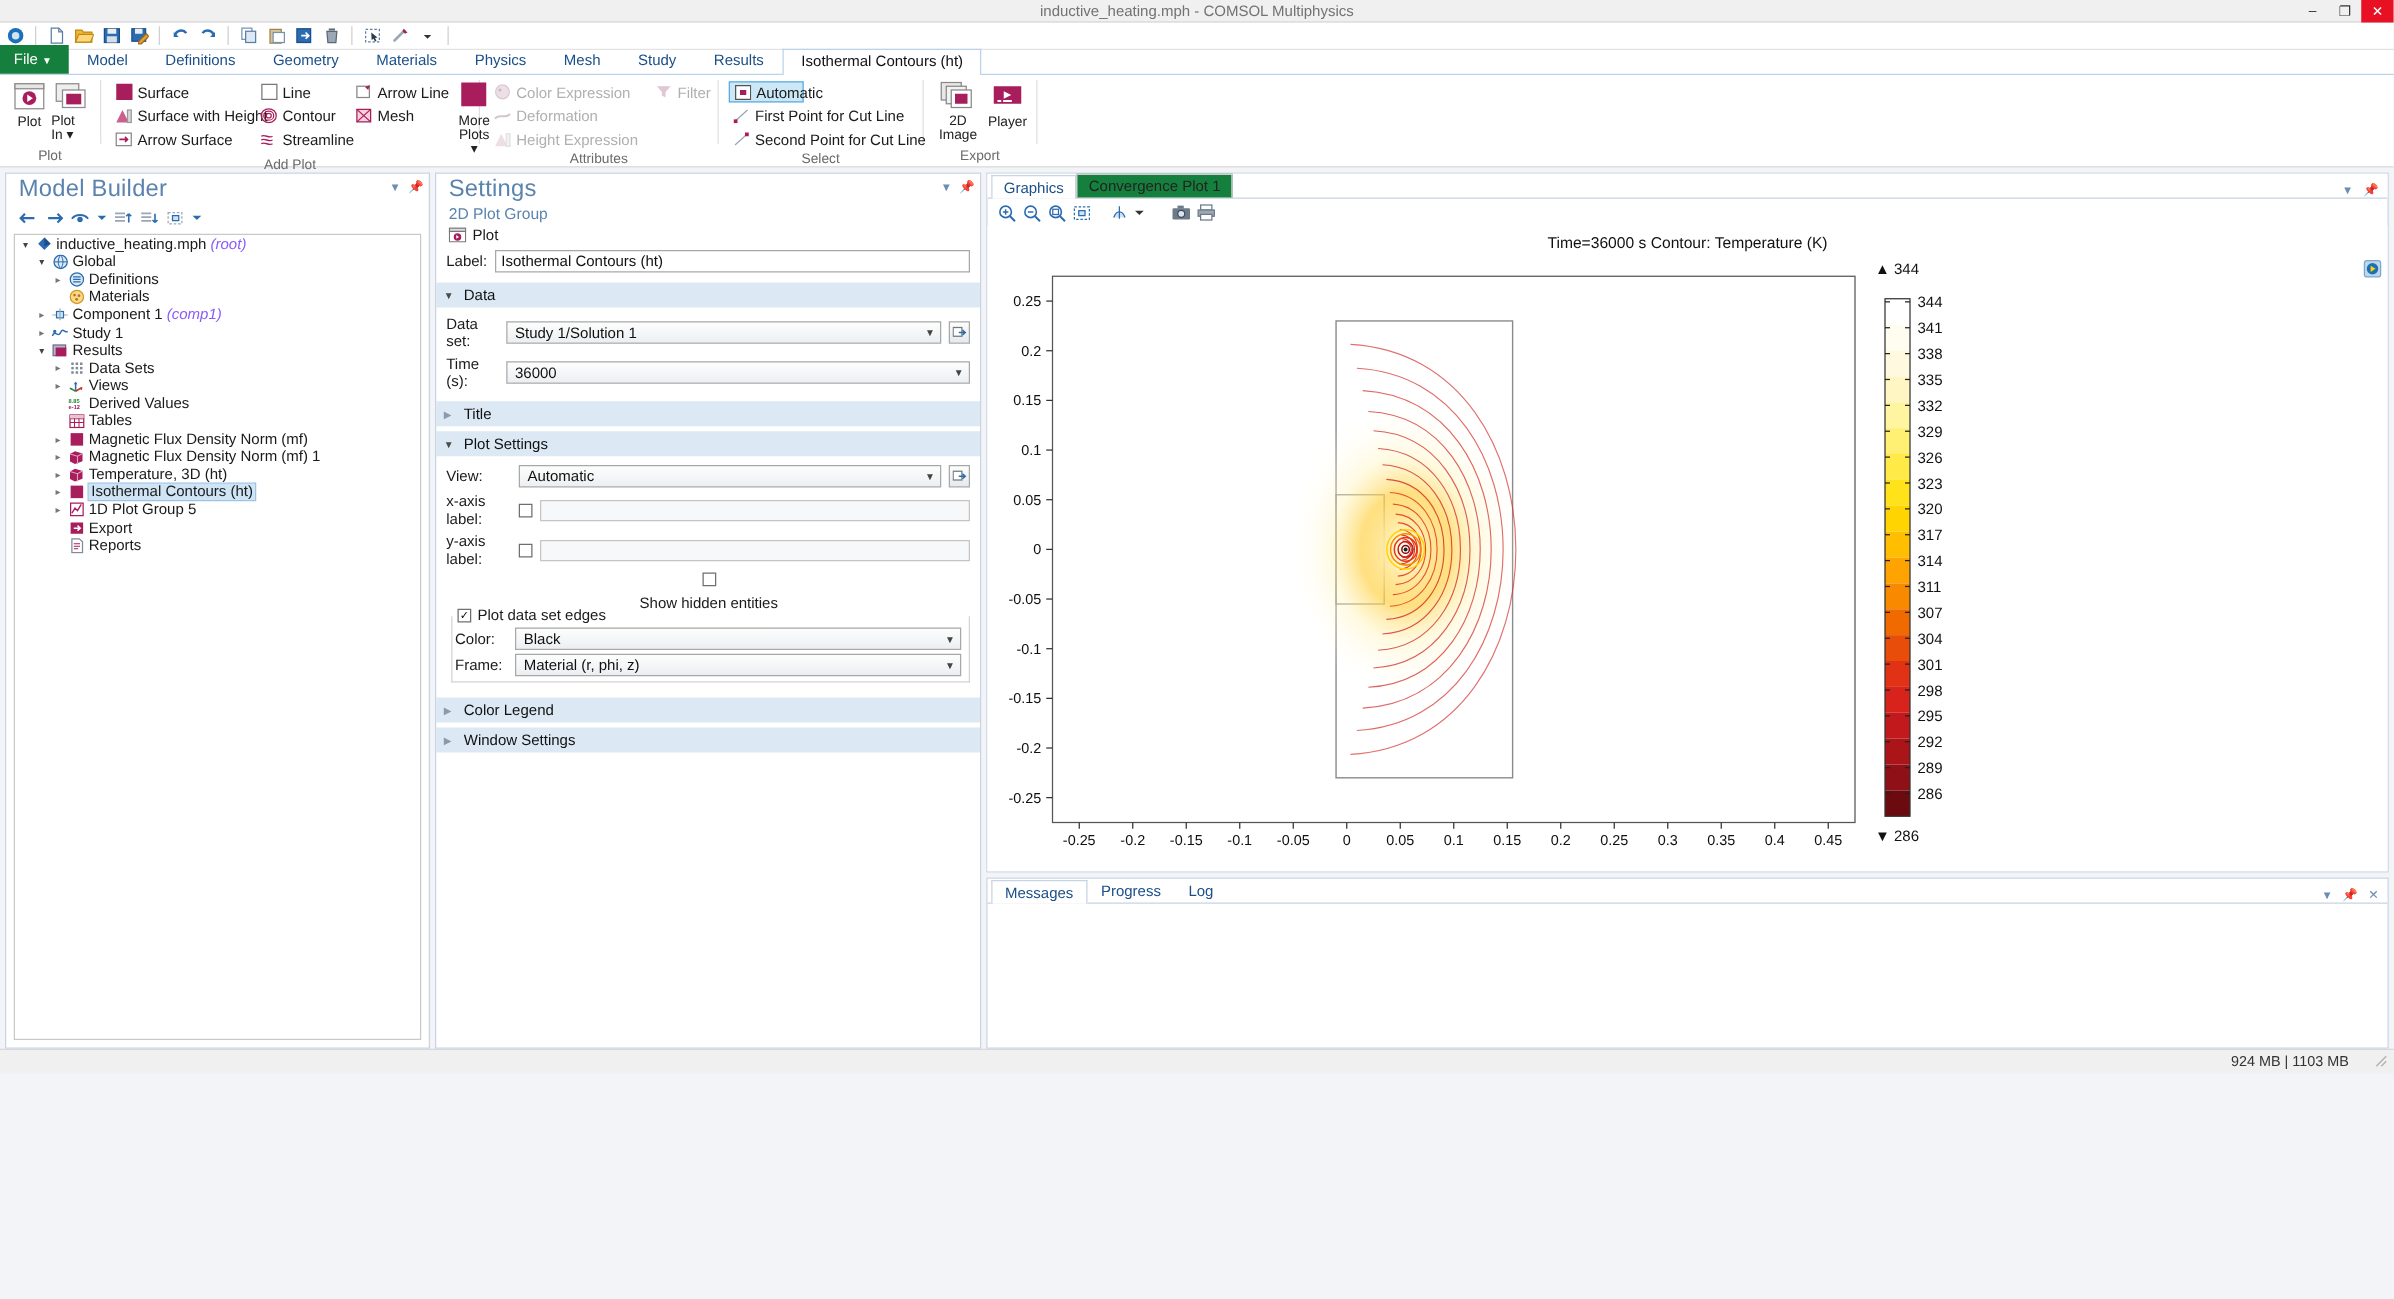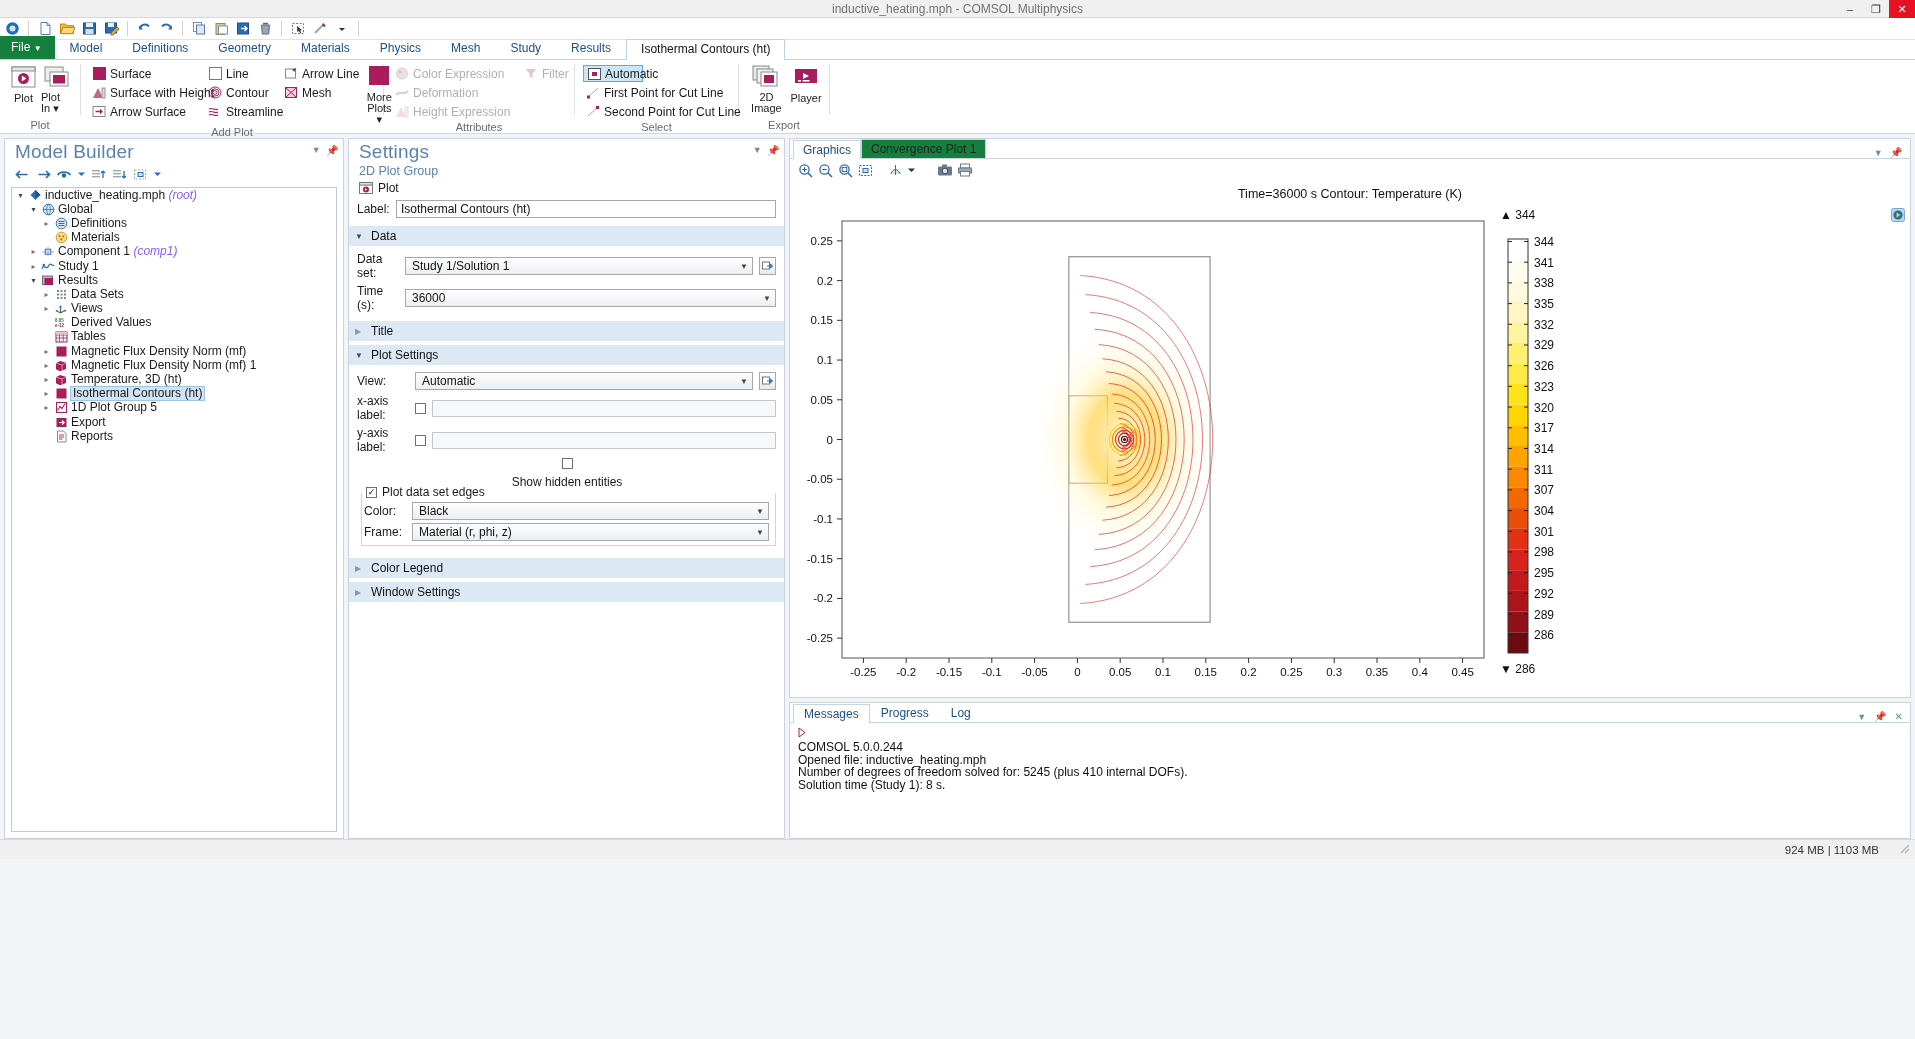--- a/index.html
+++ b/index.html
@@ -1140,31 +1140,20 @@
       <div class="mtabs">
         <div class="mtab active">Messages</div>
         <div class="mtab">Progress</div>
         <div class="mtab">Log</div>
         <div style="margin-left:auto; display:flex; align-items:center; gap:8px; padding-right:4px;">
           <span style="font-size:9px;color:#6d8db0;">▼</span>
           <span style="font-size:10px;color:#6d8db0;">📌</span>
           <span style="font-size:10px;color:#6d8db0;">✕</span>
         </div>
       </div>
-      <div class="mbody">
-        <div style="height:14px;">
-          <svg width="9" height="11" viewBox="0 0 9 11">
-              <path d="M1 1v9l6-4.5z" fill="none" stroke="#a81e5c"></path>
-            </svg>
-        </div>
-        <div class="ln">COMSOL 5.0.0.244</div>
-        <div class="ln">Opened file: inductive_heating.mph</div>
-        <div class="ln">Number of degrees of freedom solved for: 5245 (plus 410 internal DOFs).</div>
-        <div class="ln">Solution time (Study 1): 8 s.</div>
-      </div>
     </div>
   </div>
 </div>
 
 <div class="status">
   <span class="mem">924 MB | 1103 MB</span>
   <span class="grip">
     <svg width="14" height="14" viewBox="0 0 14 14">
         <path d="M12 4L4 12M12 8l-4 4M12 12l0 0" stroke="#b5b5b5" stroke-width="1.3"></path>
       </svg>

